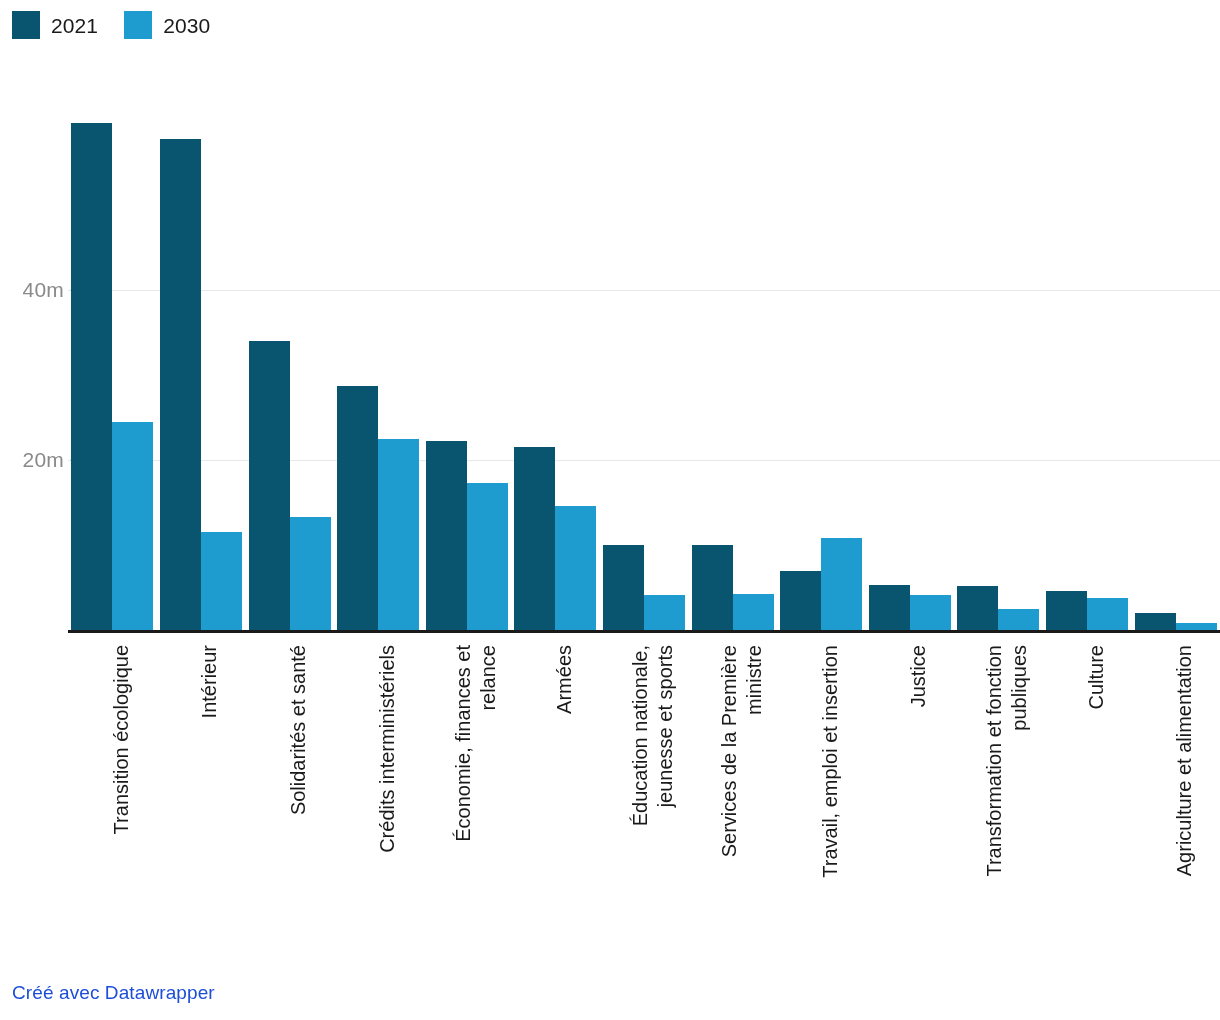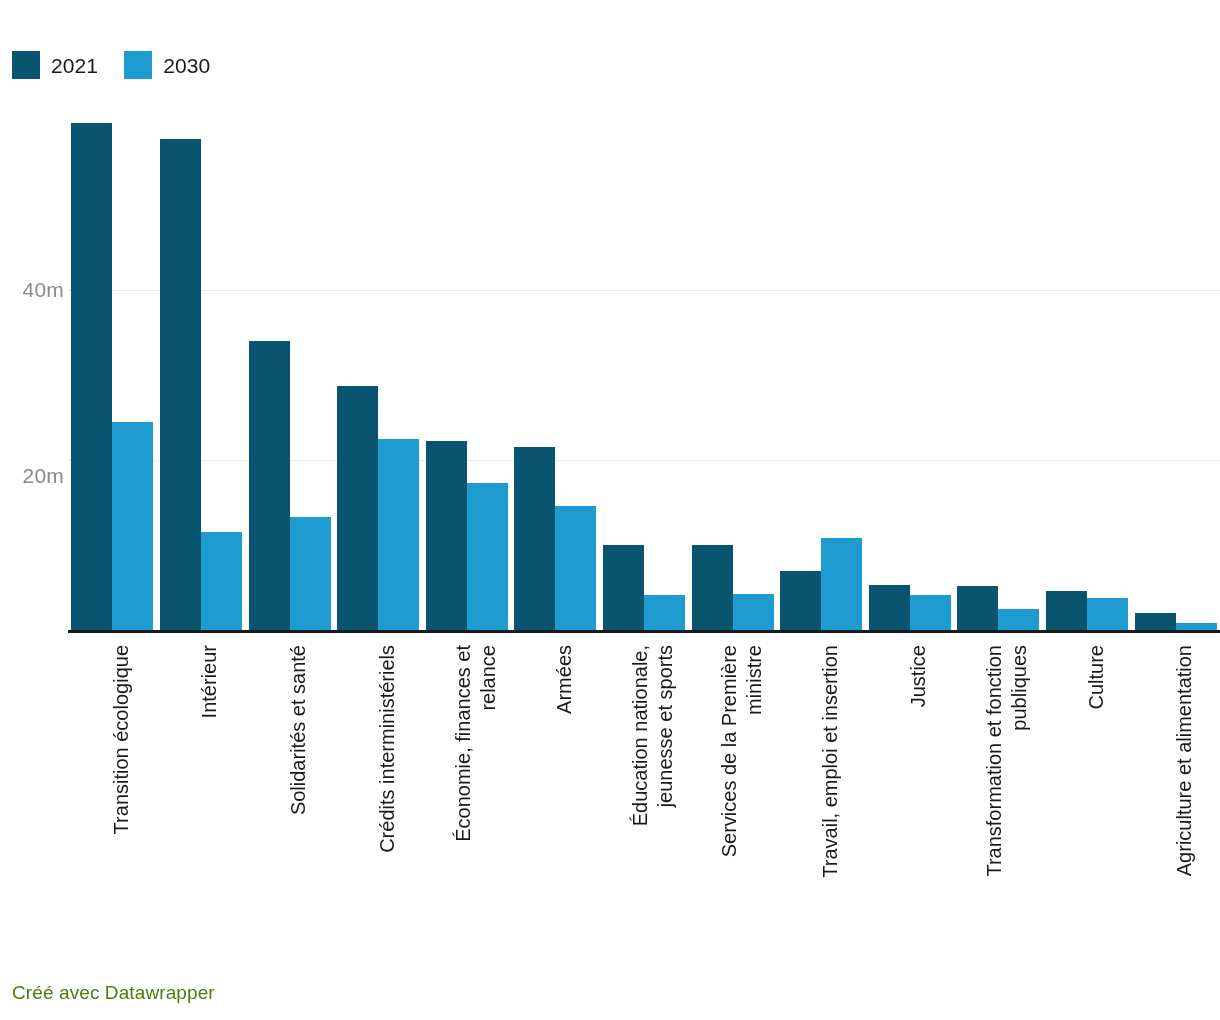--- a/index.html
+++ b/index.html
@@ -17,21 +17,20 @@
   }
 
   
   #legend {
     position: absolute;
     left: 12px;
     top: 10px;
     display: flex;
     gap: 26px;
     height: 30px;
-    margin-top: 40px;
   }
   .legend-item {
     display: flex;
     align-items: center;
     gap: 11px;
   }
   .legend-swatch {
     width: 28px;
     height: 28px;
     display: block;
@@ -128,21 +127,21 @@
   .xlabel .line {
     display: block;
   }
 
   
   #footer {
     position: absolute;
     left: 12px;
     top: 982px;
     font-size: 19px;
-    color: #4d7c0f;
+    color: #1d4ed8;
     letter-spacing: 0.1px;
   }
 </style>
 </head>
 <body>
 
 <div id="legend">
   <div class="legend-item">
     <span class="legend-swatch" style="background: rgb(9, 84, 111);"></span>
     <span class="legend-label">2021</span>
@@ -154,21 +153,21 @@
 </div>
 
 <div id="plot">
   <div id="gridlines">
       <div class="gridline" style="top: 290px;"></div>
       <div class="gridline" style="top: 460px;"></div>
     </div>
   <div id="yaxis">
       <div class="ytick-label" style="top: 290px;">40m</div>
       <div class="ytick-dash" style="top: 290px;"></div>
-      <div class="ytick-label" style="top: 476px;">20m</div>
+      <div class="ytick-label" style="top: 460px;">20m</div>
       <div class="ytick-dash" style="top: 460px;"></div>
     </div>
   <div id="baseline" style="top: 630px;"></div>
   <div id="bars">
       <div class="bar y2021" title="Transition écologique · 2021 : 59.6m" style="left: 3.30769px; width: 41px; height: 506.6px; bottom: 390px;"></div>
       <div class="bar y2022" title="Transition écologique · 2022 : 24.5m" style="left: 44.3077px; width: 41px; height: 208.25px; bottom: 390px;"></div>
       <div class="bar y2021" title="Intérieur · 2021 : 57.8m" style="left: 91.9231px; width: 41px; height: 491.3px; bottom: 390px;"></div>
       <div class="bar y2022" title="Intérieur · 2022 : 11.5m" style="left: 132.923px; width: 41px; height: 97.75px; bottom: 390px;"></div>
       <div class="bar y2021" title="Solidarités et santé · 2021 : 34m" style="left: 180.538px; width: 41px; height: 289px; bottom: 390px;"></div>
       <div class="bar y2022" title="Solidarités et santé · 2022 : 13.3m" style="left: 221.538px; width: 41px; height: 113.05px; bottom: 390px;"></div>

